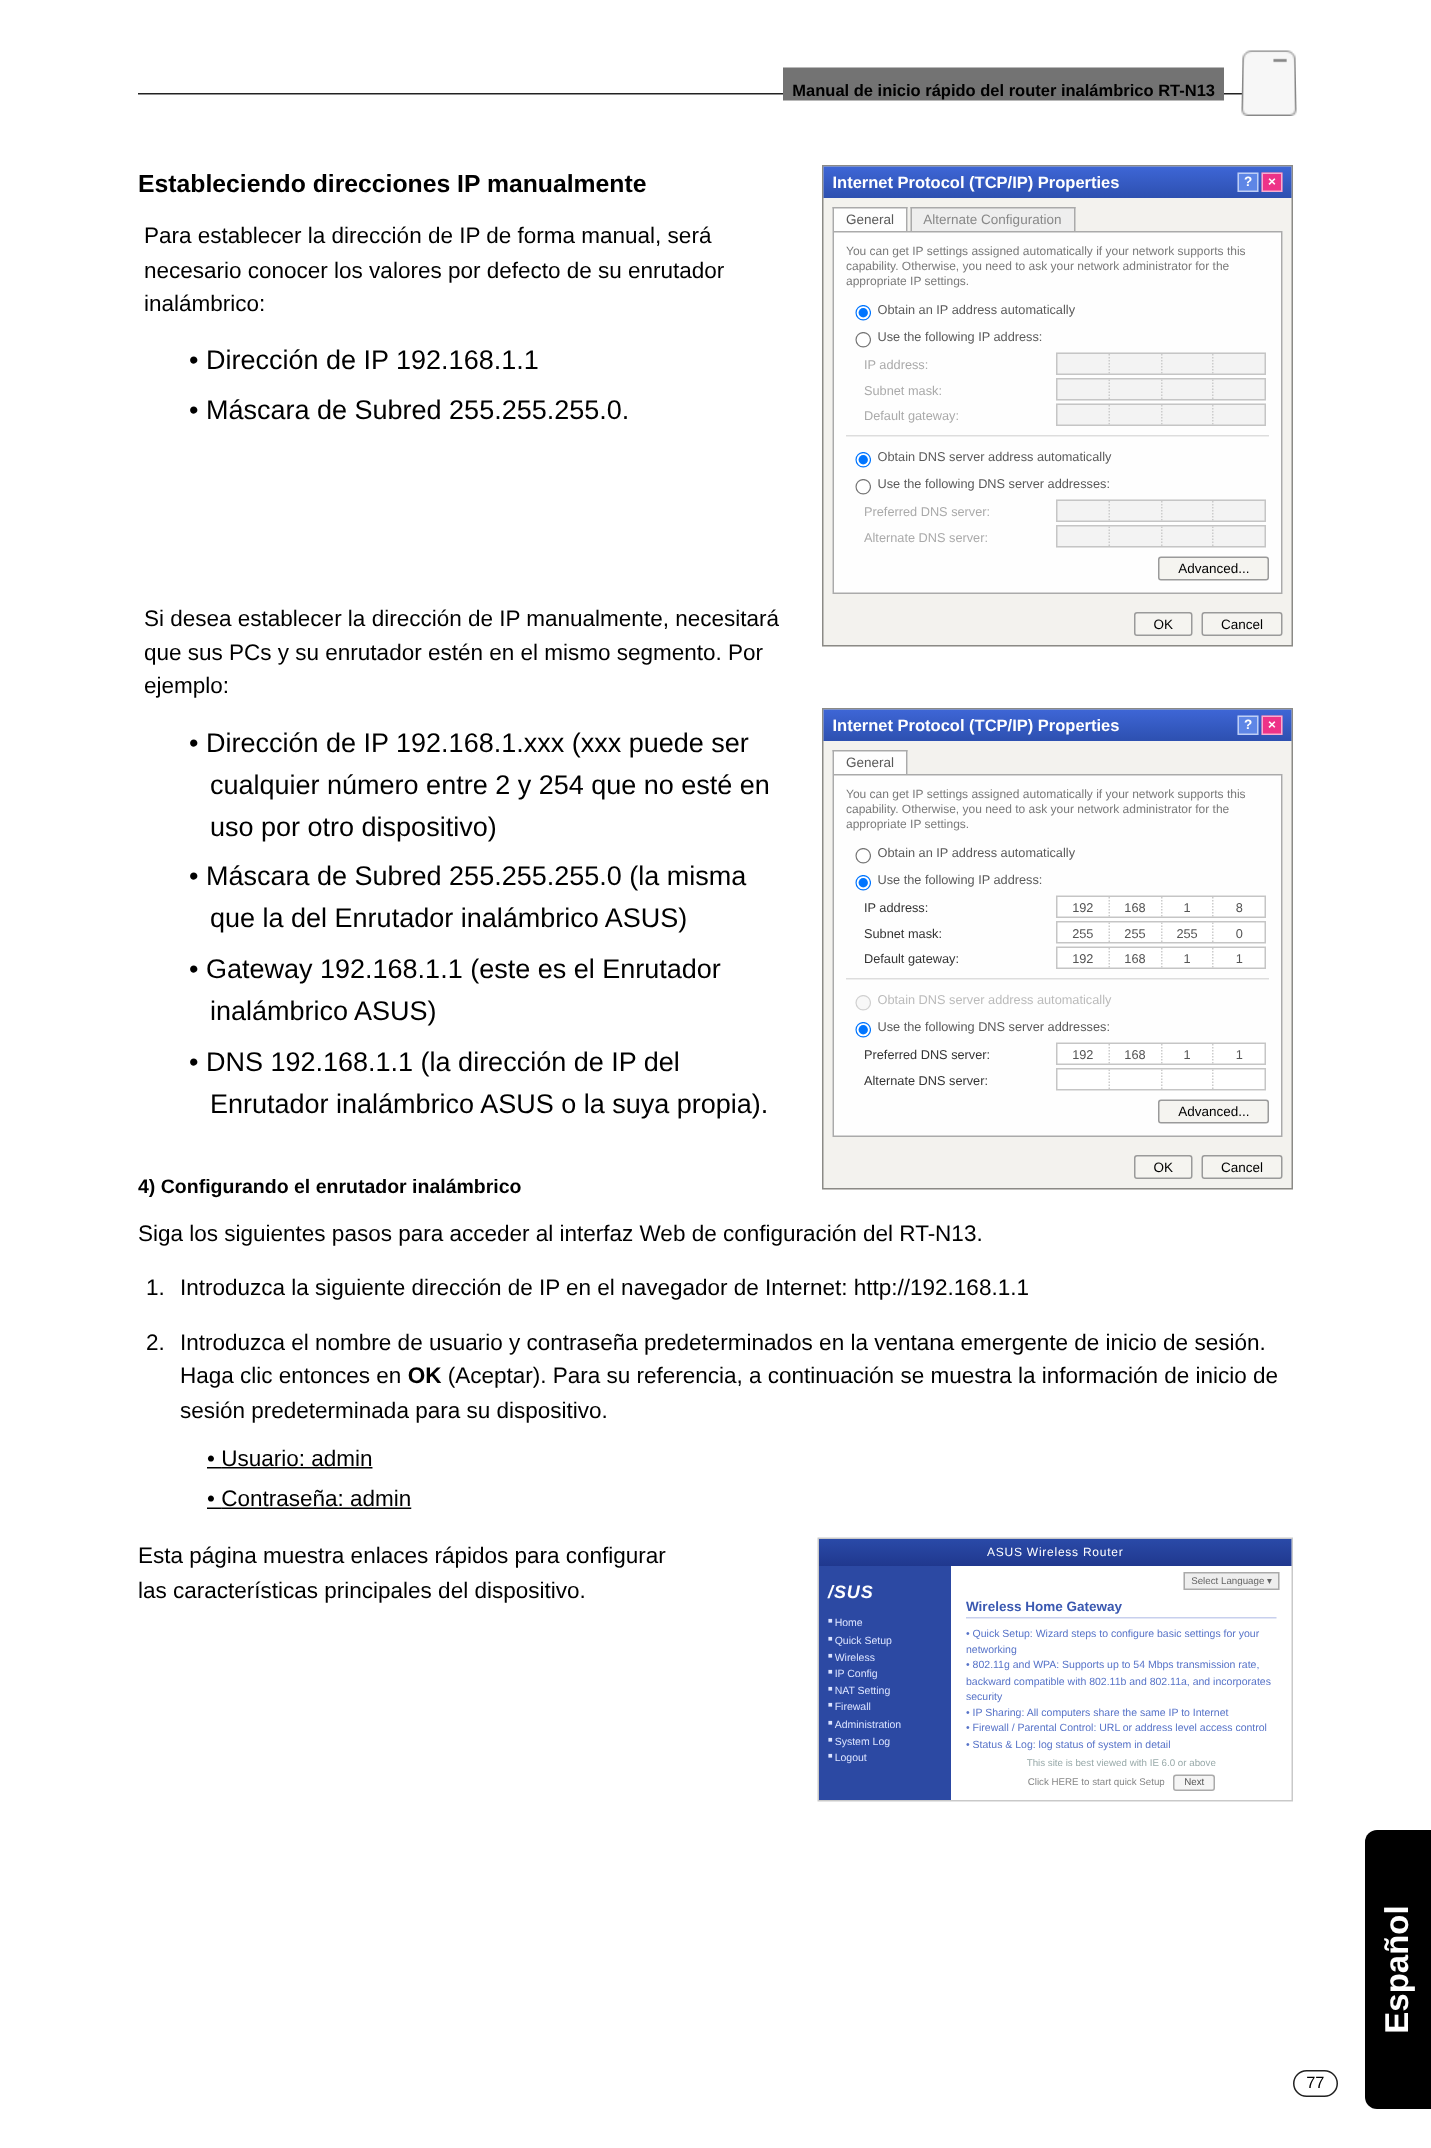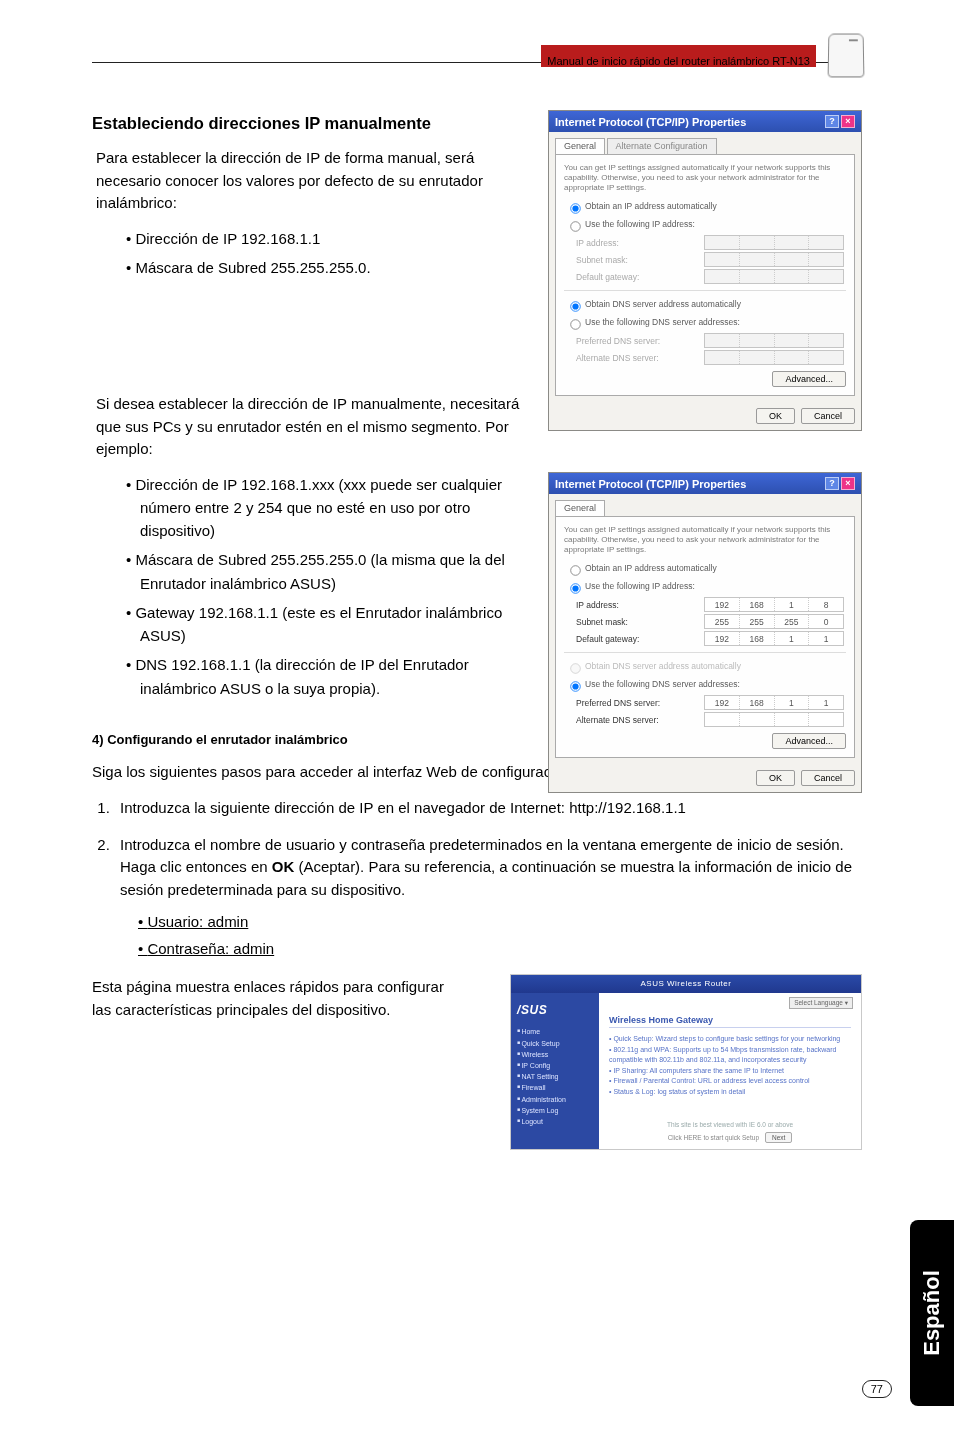--- a/index.html
+++ b/index.html
@@ -21,22 +21,22 @@
     border-top: 1px solid #222;
     position: relative;
     height: 30px;
     margin-bottom: 22px;
   }
   .manual-header {
     position: absolute;
     right: 46px;
     top: -18px;
     font-size: 11px;
-    font-weight: normal;
-    background: #b91c1c;
+    font-weight: bold;
+    background: #737373;
     padding: 10px 6px 0 6px;
   }
   .router-icon {
     position: absolute;
     right: -2px;
     top: -30px;
     width: 36px;
     height: 44px;
     border: 1px solid #888;
     border-radius: 6px 6px 4px 4px;
@@ -63,21 +63,21 @@
     margin: 0 0 12px 4px;
     max-width: 430px;
   }
   ul.bullets {
     list-style: none;
     padding: 0;
     margin: 6px 0 10px 34px;
     max-width: 396px;
   }
   ul.bullets li {
-    font-size: 15px;
+    font-size: 18px;
     line-height: 1.55;
     padding-left: 14px;
     text-indent: -14px;
     margin-bottom: 6px;
   }
   ul.bullets li::before { content: "• "; }
   .spacer1 { height: 104px; }
 
   .win-dialog {
     position: absolute;
@@ -187,21 +187,21 @@
   ul.inner li { margin-bottom: 4px; }
 
   .after-login-row { position: relative; }
   .left-column-text { max-width: 374px; }
 
   
   .admin-shot {
     position: absolute;
     right: 0;
     top: -2px;
-    width: 352px;
+    width: 317px;
     height: 176px;
     border: 1px solid #c9c9c9;
     background: #fff;
     font-size: 7px;
   }
   .admin-top {
     background: linear-gradient(#2a4aa8,#20388e);
     color: #fff;
     height: 18px;
     font-size: 8px;

